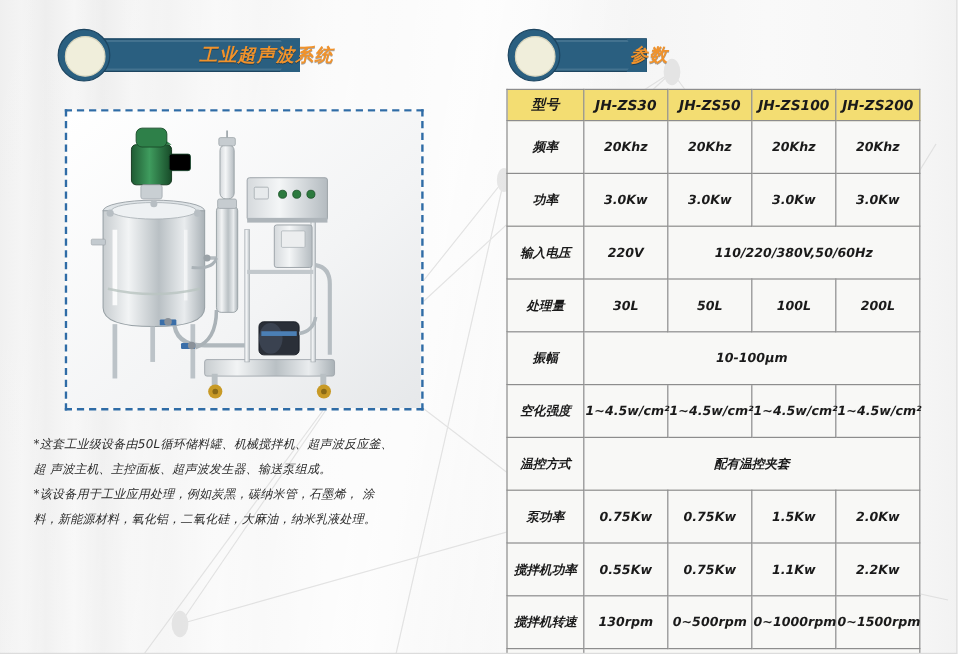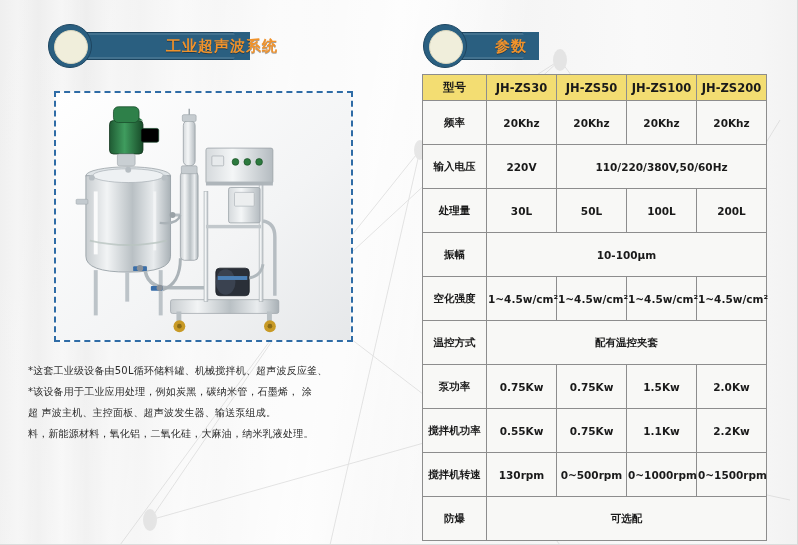--- a/index.html
+++ b/index.html
@@ -22,20 +22,21 @@
     width: 798px;
     height: 545px;
     background:
       linear-gradient(100deg, rgba(255,255,255,0.0) 0%, rgba(255,255,255,0.75) 45%, rgba(255,255,255,0.0) 60%),
       linear-gradient(90deg,
         #efefef 0px, #f4f4f4 18px, #ededed 38px, #f5f5f5 62px,
         #ebebeb 86px, #f3f3f3 110px, #efefef 140px, #f6f6f6 180px,
         #f1f1f1 220px, #f7f7f7 280px, #f4f4f4 340px, #f8f8f8 420px,
         #f5f5f5 520px, #f9f9f9 640px, #f6f6f6 760px, #f2f2f2 798px);
     overflow: hidden;
+    font-style: italic;
   }
 
   
   #bg-network {
     position: absolute;
     inset: 0;
     width: 798px;
     height: 545px;
     pointer-events: none;
     opacity: 0.55;
@@ -108,21 +109,21 @@
   }
 
   
   #ribbon-left { left: 48px; top: 24px; }
   #ribbon-left .ribbon-bar { width: 188px; }
   #ribbon-left .ribbon-label { left: 118px; }
 
   
   #ribbon-right { left: 423px; top: 24px; }
   #ribbon-right .ribbon-bar { width: 102px; }
-  #ribbon-right .ribbon-label { left: 72px; }
+  #ribbon-right .ribbon-label { left: 102px; }
 
   
   #photo-frame {
     position: absolute;
     left: 54px;
     top: 91px;
     width: 299px;
     height: 251px;
     border: 2px dashed #2f6ca6;
     background: #fbfbfb;
@@ -324,22 +325,22 @@
 
       <rect x="78" y="176" width="14" height="5" rx="1" fill="#3a6ea8"></rect>
       <rect x="96" y="196" width="12" height="5" rx="1" fill="#3a6ea8"></rect>
       <circle cx="105" cy="198" r="3.2" fill="#8a9199"></circle>
       <circle cx="85" cy="178" r="3.2" fill="#8a9199"></circle>
     </svg>
   </div>
 
   <div id="description">
     <p>*这套工业级设备由50L循环储料罐、机械搅拌机、超声波反应釜、</p>
+    <p>超 声波主机、主控面板、超声波发生器、输送泵组成。</p>
     <p>*该设备用于工业应用处理，例如炭黑，碳纳米管，石墨烯， 涂</p>
-    <p>超 声波主机、主控面板、超声波发生器、输送泵组成。</p>
     <p>料，新能源材料，氧化铝，二氧化硅，大麻油，纳米乳液处理。</p>
   </div>
 
   <table id="spec-table">
     <colgroup>
       <col class="c-label">
         <col class="c-val">
         <col class="c-val">
         <col class="c-val">
         <col class="c-val">
@@ -355,20 +356,27 @@
     </thead>
     <tbody>
         <tr>
           <td class="label">频率</td>
           <td>20Khz</td>
           <td>20Khz</td>
           <td>20Khz</td>
           <td>20Khz</td>
         </tr>
         <tr>
+          <td class="label">功率</td>
+          <td>3.0Kw</td>
+          <td>3.0Kw</td>
+          <td>3.0Kw</td>
+          <td>3.0Kw</td>
+        </tr>
+        <tr>
           <td class="label">输入电压</td>
           <td>220V</td>
           <td colspan="3">110/220/380V,50/60Hz</td>
         </tr>
         <tr>
           <td class="label">处理量</td>
           <td>30L</td>
           <td>50L</td>
           <td>100L</td>
           <td>200L</td>

